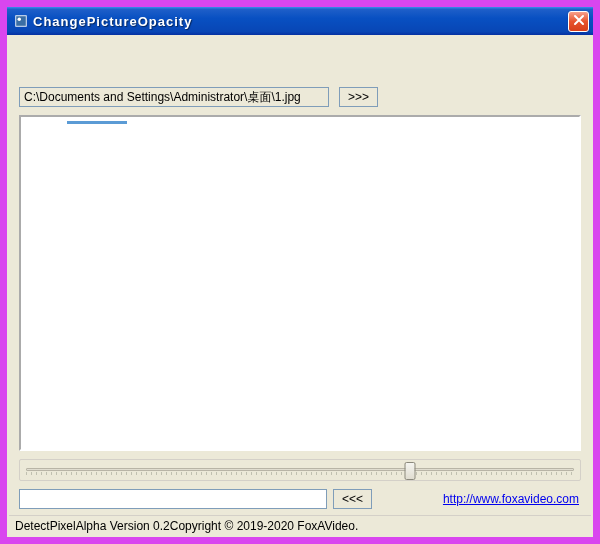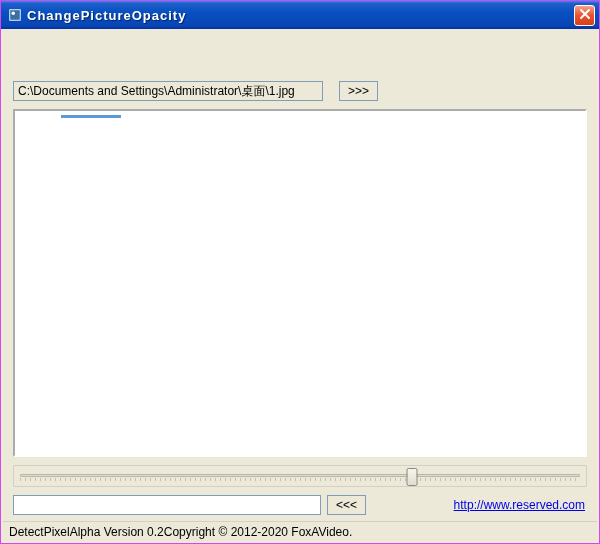--- a/index.html
+++ b/index.html
@@ -11,21 +11,21 @@
       font-family: Tahoma, "Microsoft Sans Serif", sans-serif;
       font-size: 11px;
       background: #ece9d8;
       width: 600px;
       height: 544px;
       overflow: hidden;
     }
     .window {
       width: 600px;
       height: 544px;
-      border: 1px solid #d946ef;
+      border: 7px solid #d946ef;
       background: #ece9d8;
       display: flex;
       flex-direction: column;
     }
     .titlebar {
       height: 28px;
       background: linear-gradient(to bottom, #3b8fee 0%, #1f5fc9 8%, #0850c2 40%, #0846b5 88%, #0530a2 100%);
       display: flex;
       align-items: center;
       padding: 0 4px 0 6px;
@@ -80,21 +80,21 @@
     }
     .inner-panel {
       margin: 0 10px 0 10px;
       flex: 1;
       display: flex;
       flex-direction: column;
     }
     .path-row {
       display: flex;
       align-items: center;
-      gap: 16px;
+      gap: 10px;
       margin-bottom: 8px;
     }
     .path-display {
       border: 1px solid #7f9db9;
       background: #ece9d8;
       padding: 2px 4px;
       height: 20px;
       font-size: 12px;
       white-space: nowrap;
       display: inline-flex;
@@ -247,23 +247,23 @@
       <div class="slider-container">
         <div class="slider-track">
           <div class="slider-line"></div>
           <div class="slider-thumb" style="left:70%"></div>
         </div>
       </div>
 
       <div class="output-row">
         <input class="output-input" type="text" value="" style="">
         <button class="process-btn">&lt;&lt;&lt;</button>
-        <a class="footer-link">http://www.reserved.com</a>
+        <a class="footer-link">http://www.foxavideo.com</a>
       </div>
 
     </div>
 
     <div class="statusbar">
       <span class="status-seg">DetectPixelAlpha Version 0.2</span>
-      <span class="status-seg">Copyright © 2012-2020 FoxAVideo.</span>
+      <span class="status-seg">Copyright © 2019-2020 FoxAVideo.</span>
     </div>
   </div>
 </div>
 
 </body></html>

